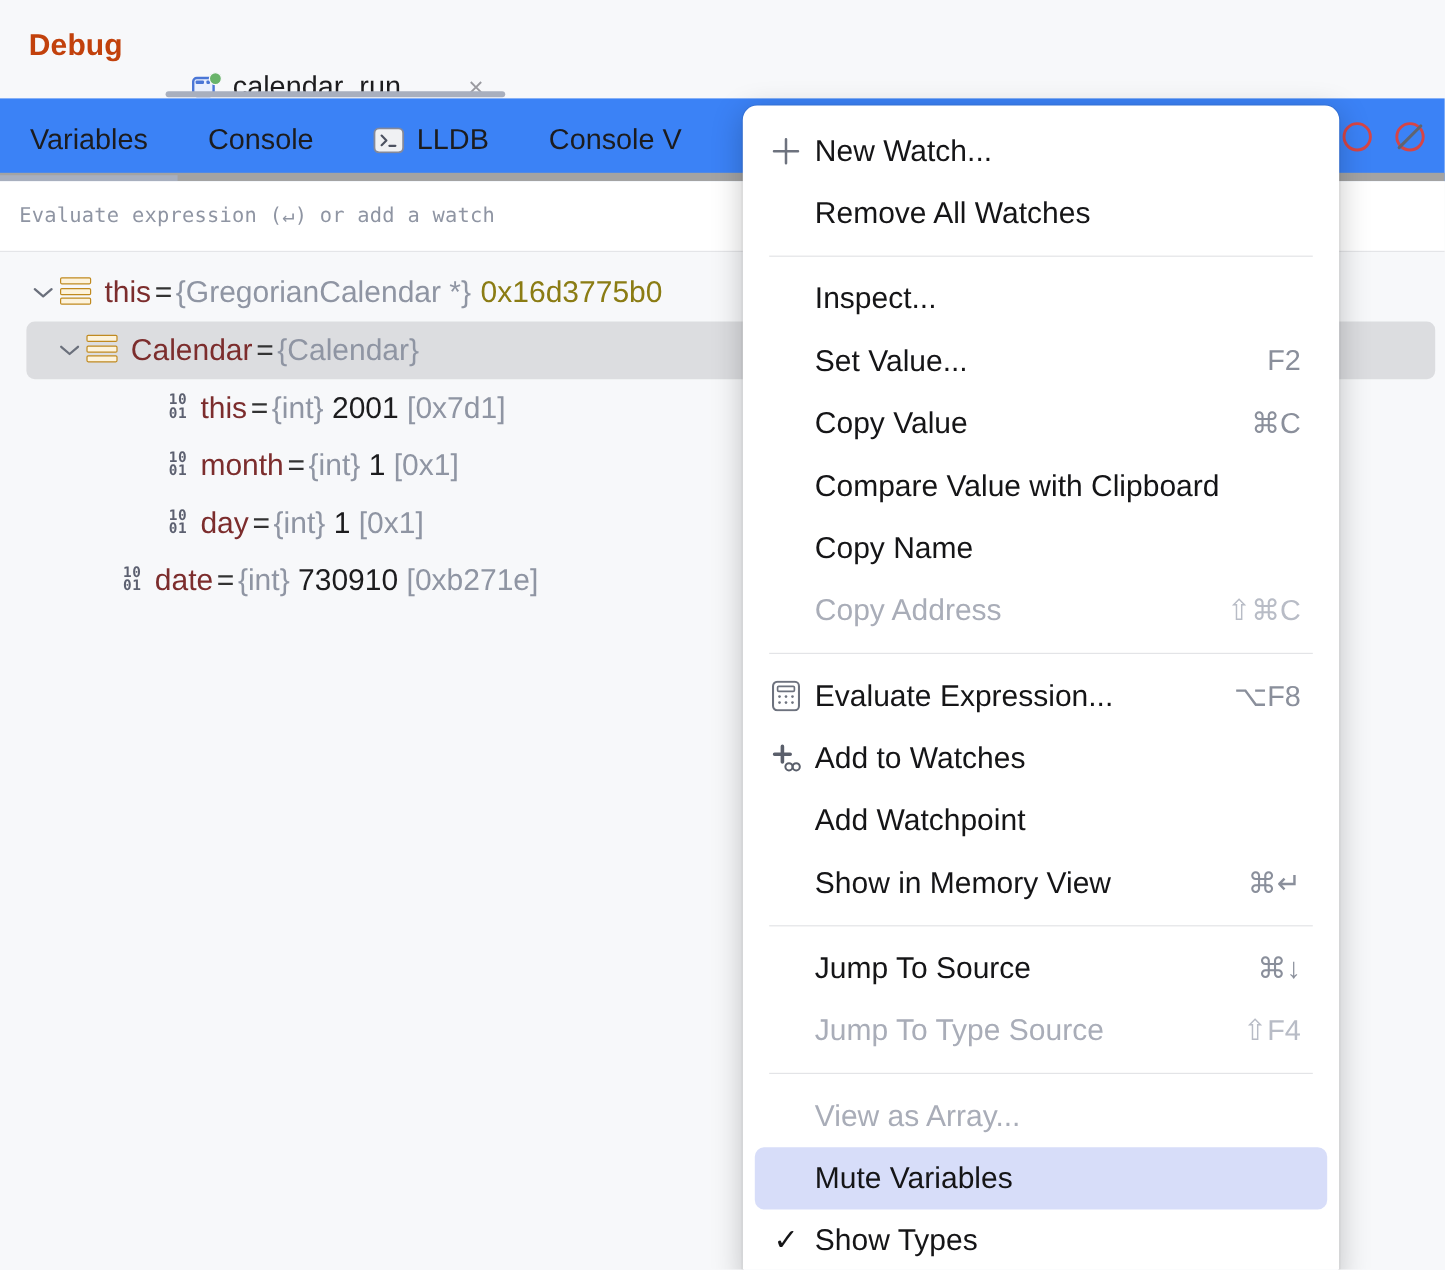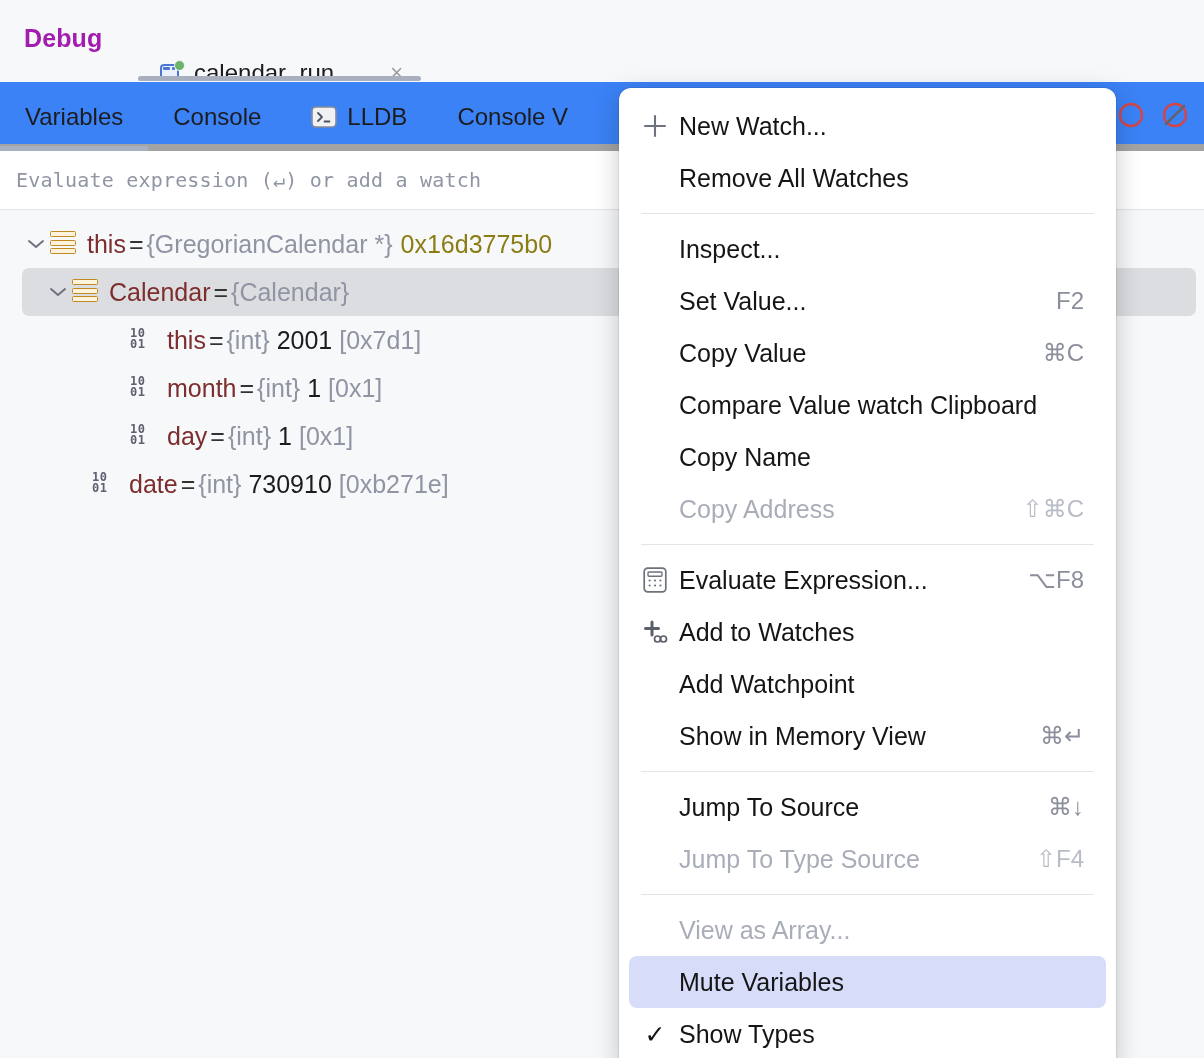--- a/index.html
+++ b/index.html
@@ -18,21 +18,21 @@
     position: absolute;
     left: 0; top: 0;
     width: 1204px; height: 82px;
     background: #f7f8fa;
   }
   .topbar-title {
     position: absolute;
     left: 24px; top: 24px;
     font-size: 25px;
     font-weight: bold;
-    color: #a21caf;
+    color: #c2410c;
     letter-spacing: 0.1px;
   }
   .run-tab {
     position: absolute;
     left: 138px; top: 0px;
     width: 283px; height: 82px;
     display: flex;
     align-items: center;
     padding-left: 22px;
     margin-top: 32px;
@@ -148,21 +148,21 @@
     left: 0; top: 151px;
     width: 1204px; height: 59px;
     background: #ffffff;
     border-bottom: 1px solid #e4e5e8;
     display: flex;
     align-items: center;
     padding-left: 16px;
   }
   .evalbar-placeholder {
     font-family: "DejaVu Sans Mono", "Liberation Mono", monospace;
-    font-size: 20px;
+    font-size: 17px;
     color: #8f95a3;
     white-space: nowrap;
     letter-spacing: 0.2px;
   }
 
   
   .tree {
     position: absolute;
     left: 0; top: 210px;
     width: 1204px;
@@ -192,20 +192,21 @@
   .indent-1 { padding-left: 0px; }
   .indent-2 { padding-left: 22px; }
   .indent-3 { padding-left: 108px; }
   .indent-2b { padding-left: 70px; }
 
   .vicon {
     width: 26px; height: 26px;
     flex: 0 0 auto;
     margin-right: 11px;
     position: relative;
+    text-align: right;
   }
   .struct-icon span {
     display: block;
     height: 6px;
     border: 1.6px solid #c08a20;
     border-radius: 1.5px;
     background: #fdf3dc;
     margin-bottom: 2.5px;
   }
   .int-icon {
@@ -445,21 +446,21 @@
   </div>
 
   <div class="mi">
     <span class="mi-icon"></span>
     <span class="mi-label">Copy Value</span>
     <span class="mi-shortcut">⌘C</span>
   </div>
 
   <div class="mi">
     <span class="mi-icon"></span>
-    <span class="mi-label">Compare Value watch Clipboard</span>
+    <span class="mi-label">Compare Value with Clipboard</span>
     <span class="mi-shortcut"></span>
   </div>
 
   <div class="mi">
     <span class="mi-icon"></span>
     <span class="mi-label">Copy Name</span>
     <span class="mi-shortcut"></span>
   </div>
 
   <div class="mi disabled">

